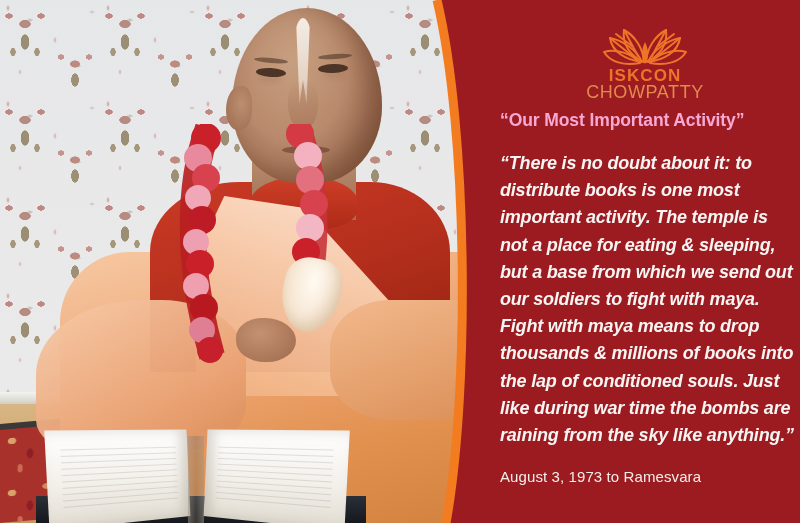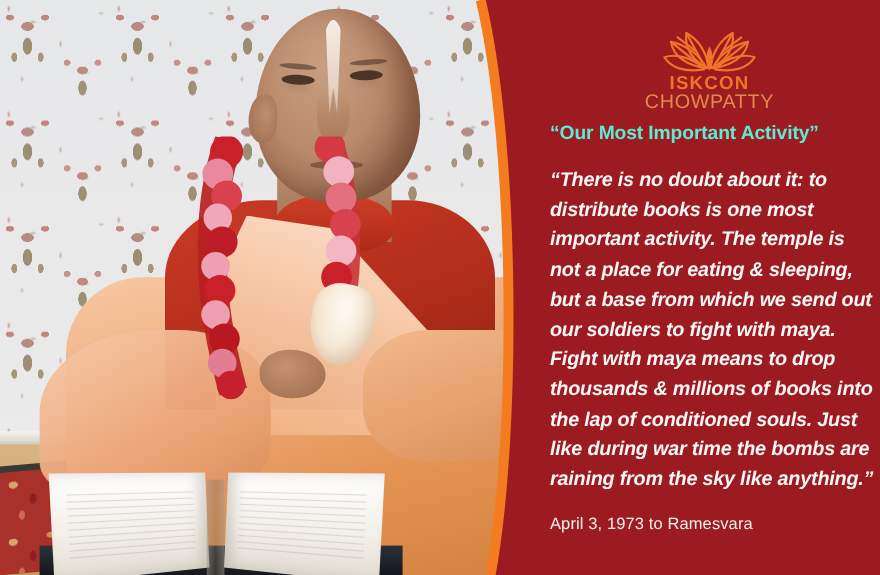--- a/index.html
+++ b/index.html
@@ -249,21 +249,21 @@
     letter-spacing: 0.6px;
     color: #e08a4e;
     line-height: 16px;
   }
   #headline {
     position: absolute;
     left: 5px; top: 110px;
     width: 300px;
     font-size: 17.5px;
     font-weight: bold;
-    color: #5eead4;
+    color: #f9a8d4;
     letter-spacing: -0.1px;
   }
   #quote {
     position: absolute;
     left: 5px; top: 150px;
     width: 295px;
     font-size: 18px;
     font-style: italic;
     font-weight: bold;
     line-height: 27.2px;
@@ -384,16 +384,16 @@
         </g>
       </svg>
       <span class="logo-iskcon">ISKCON</span>
       <span class="logo-chowpatty">CHOWPATTY</span>
     </div>
 
     <div id="headline">“Our Most Important Activity”</div>
 
     <div id="quote">“There is no doubt about it: to distribute books is one most important activity. The temple is not a place for eating &amp; sleeping, but a base from which we send out our soldiers to fight with maya. Fight with maya means to drop thousands &amp; millions of books into the lap of conditioned souls. Just like during war time the bombs are raining from the sky like anything.”</div>
 
-    <div id="attribution">April 3, 1973 to Ramesvara</div>
+    <div id="attribution">August 3, 1973 to Ramesvara</div>
   </div>
 
 </div>
 
 </body></html>

